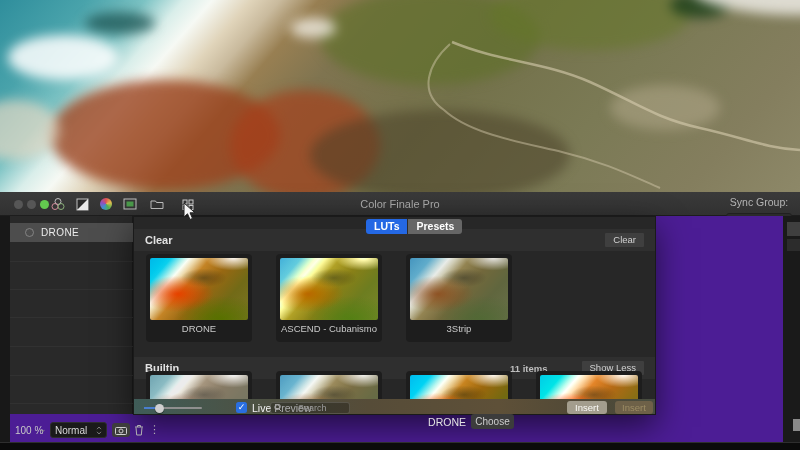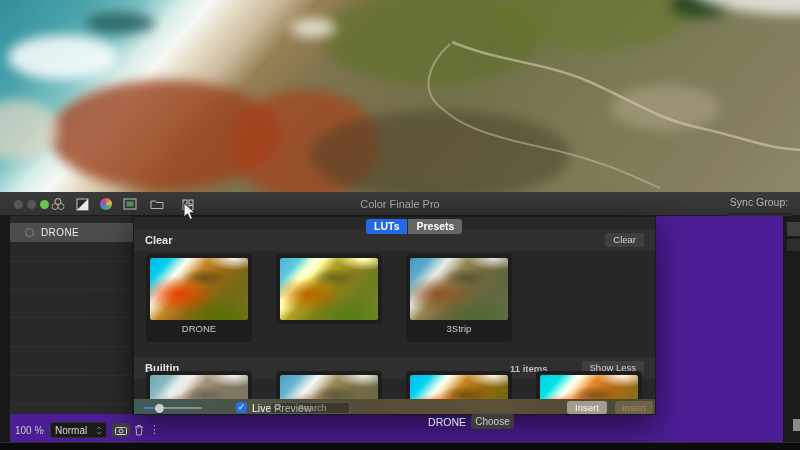--- a/index.html
+++ b/index.html
@@ -263,20 +263,21 @@
         <span class="sec-title">Clear</span>
         <span class="mini-btn">Clear</span>
       </div>
 
       <div class="card" style="left:12px;top:37px">
         <div class="thumb v-drone"></div>
         <div class="card-label">DRONE</div>
       </div>
       <div class="card" style="left:142px;top:37px">
         <div class="thumb v-cubanismo"></div>
+        <div class="card-label">ASCEND - Cubanismo</div>
       </div>
       <div class="card" style="left:272px;top:37px">
         <div class="thumb v-3strip"></div>
         <div class="card-label">3Strip</div>
       </div>
 
       <div class="sec-head builtin">
         <span class="sec-title">Builtin</span>
         <span class="sec-count">11 items</span>
         <span class="mini-btn">Show Less</span>

